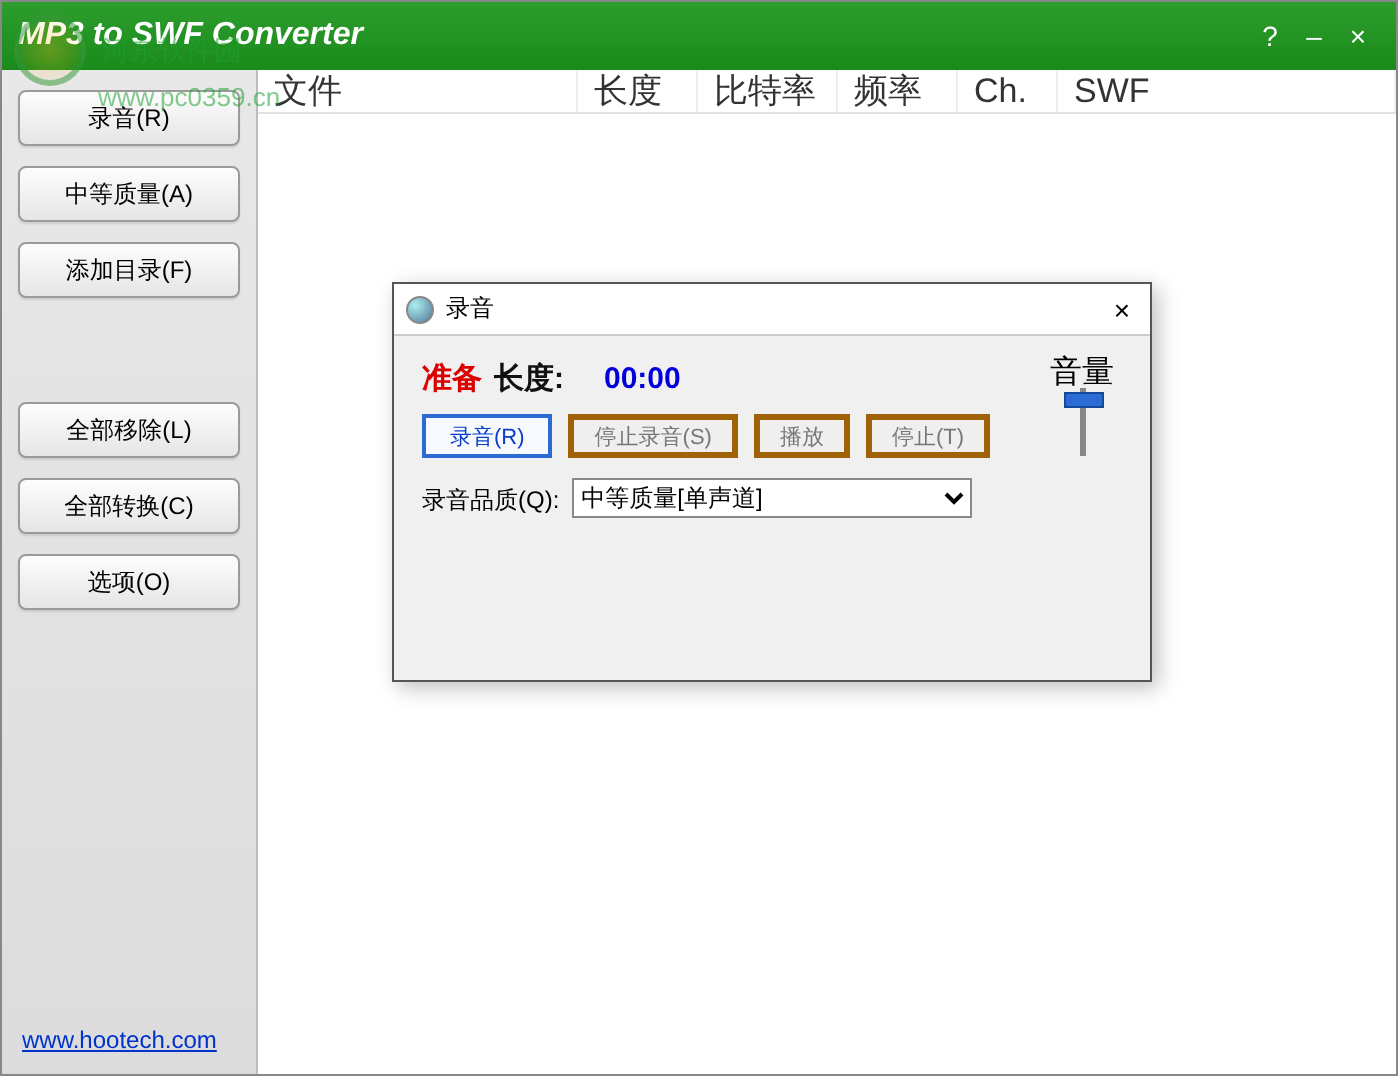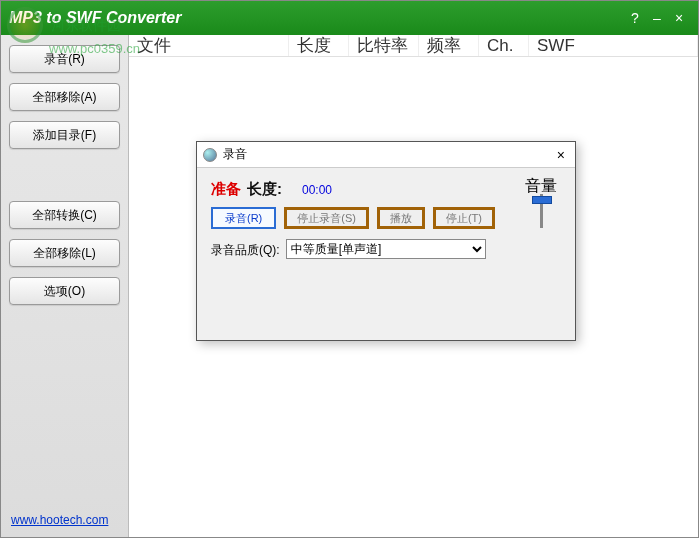--- a/index.html
+++ b/index.html
@@ -111,21 +111,21 @@
   background: radial-gradient(circle at 30% 30%, #aee, #579);
   border:1px solid #888;
 }
 .dlg-title .dlg-name { flex:1; }
 .dlg-title .dlg-close { font-size:14px; padding:0 4px; }
 
 .dlg-body { padding: 12px 14px; position: relative; height: calc(100% - 26px);}
 .status-row { display:flex; align-items:center; margin-bottom:8px;}
 .status-ready { color:#d00; font-size:15px; font-weight:bold; margin-right:6px;}
 .status-lenlabel { color:#111; font-size:15px; font-weight:bold; margin-right:20px;}
-.status-time { color:#00d; font-size:12px; font-weight:normal;}
+.status-time { color:#00d; font-size:15px; font-weight:bold;}
 .vol-label { position:absolute; right:18px; top:8px; font-size:16px;}
 .vol-slider {
   position:absolute; right:20px; top:26px;
   width:26px; height:34px;
 }
 .vol-slider .track { position:absolute; left:11px; top:0; width:3px; height:34px; background:#888;}
 .vol-slider .thumb { position:absolute; left:3px; top:2px; width:20px; height:8px; background:#2a6cd4; border:1px solid #134a9e;}
 
 .btn-row { display:flex; gap:8px; margin-bottom:10px; align-items:center;}
 .dlgbtn {
@@ -158,25 +158,25 @@
 
 <div class="watermark">
   <span class="wm-logo"></span>
   <span class="wm-text">河东软件园</span>
   <span class="wm-url">www.pc0359.cn</span>
 </div>
 
 <div class="mainwrap">
   <div class="sidebar">
     <div class="sidebtn">录音(R)</div>
-    <div class="sidebtn">全部移除(A)</div>
+    <div class="sidebtn">中等质量(A)</div>
     <div class="sidebtn">添加目录(F)</div>
     <div class="sidegap"></div>
+    <div class="sidebtn">全部移除(L)</div>
     <div class="sidebtn">全部转换(C)</div>
-    <div class="sidebtn">全部移除(L)</div>
     <div class="sidebtn">选项(O)</div>
     <a class="footerlink">www.hootech.com</a>
   </div>
 
   <div class="content">
     <div class="colhead">
       <div class="col-file">文件</div>
       <div class="col-len">长度</div>
       <div class="col-bitrate">比特率</div>
       <div class="col-freq">频率</div>

